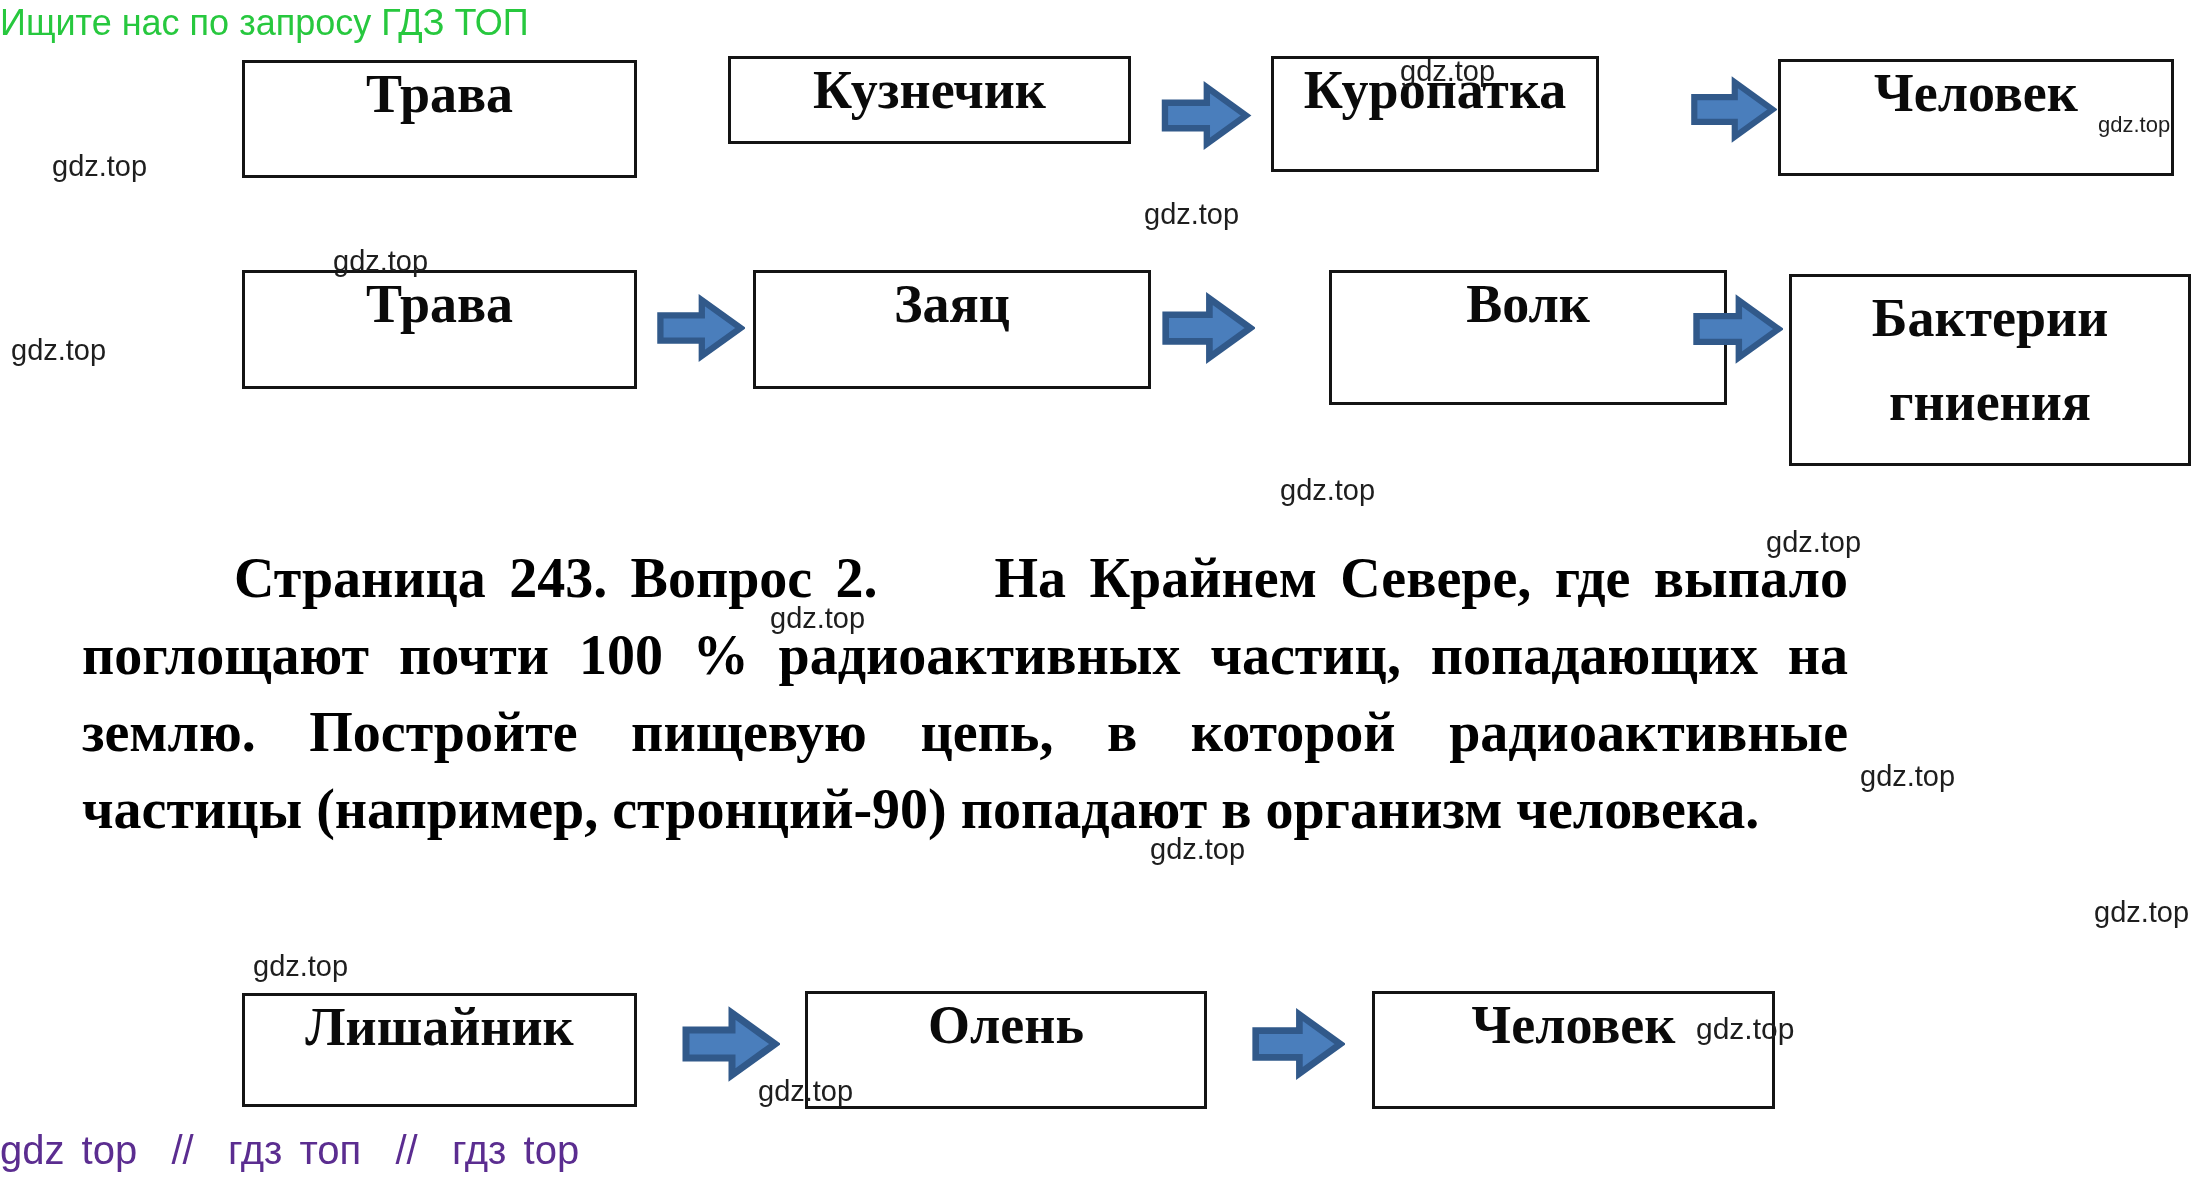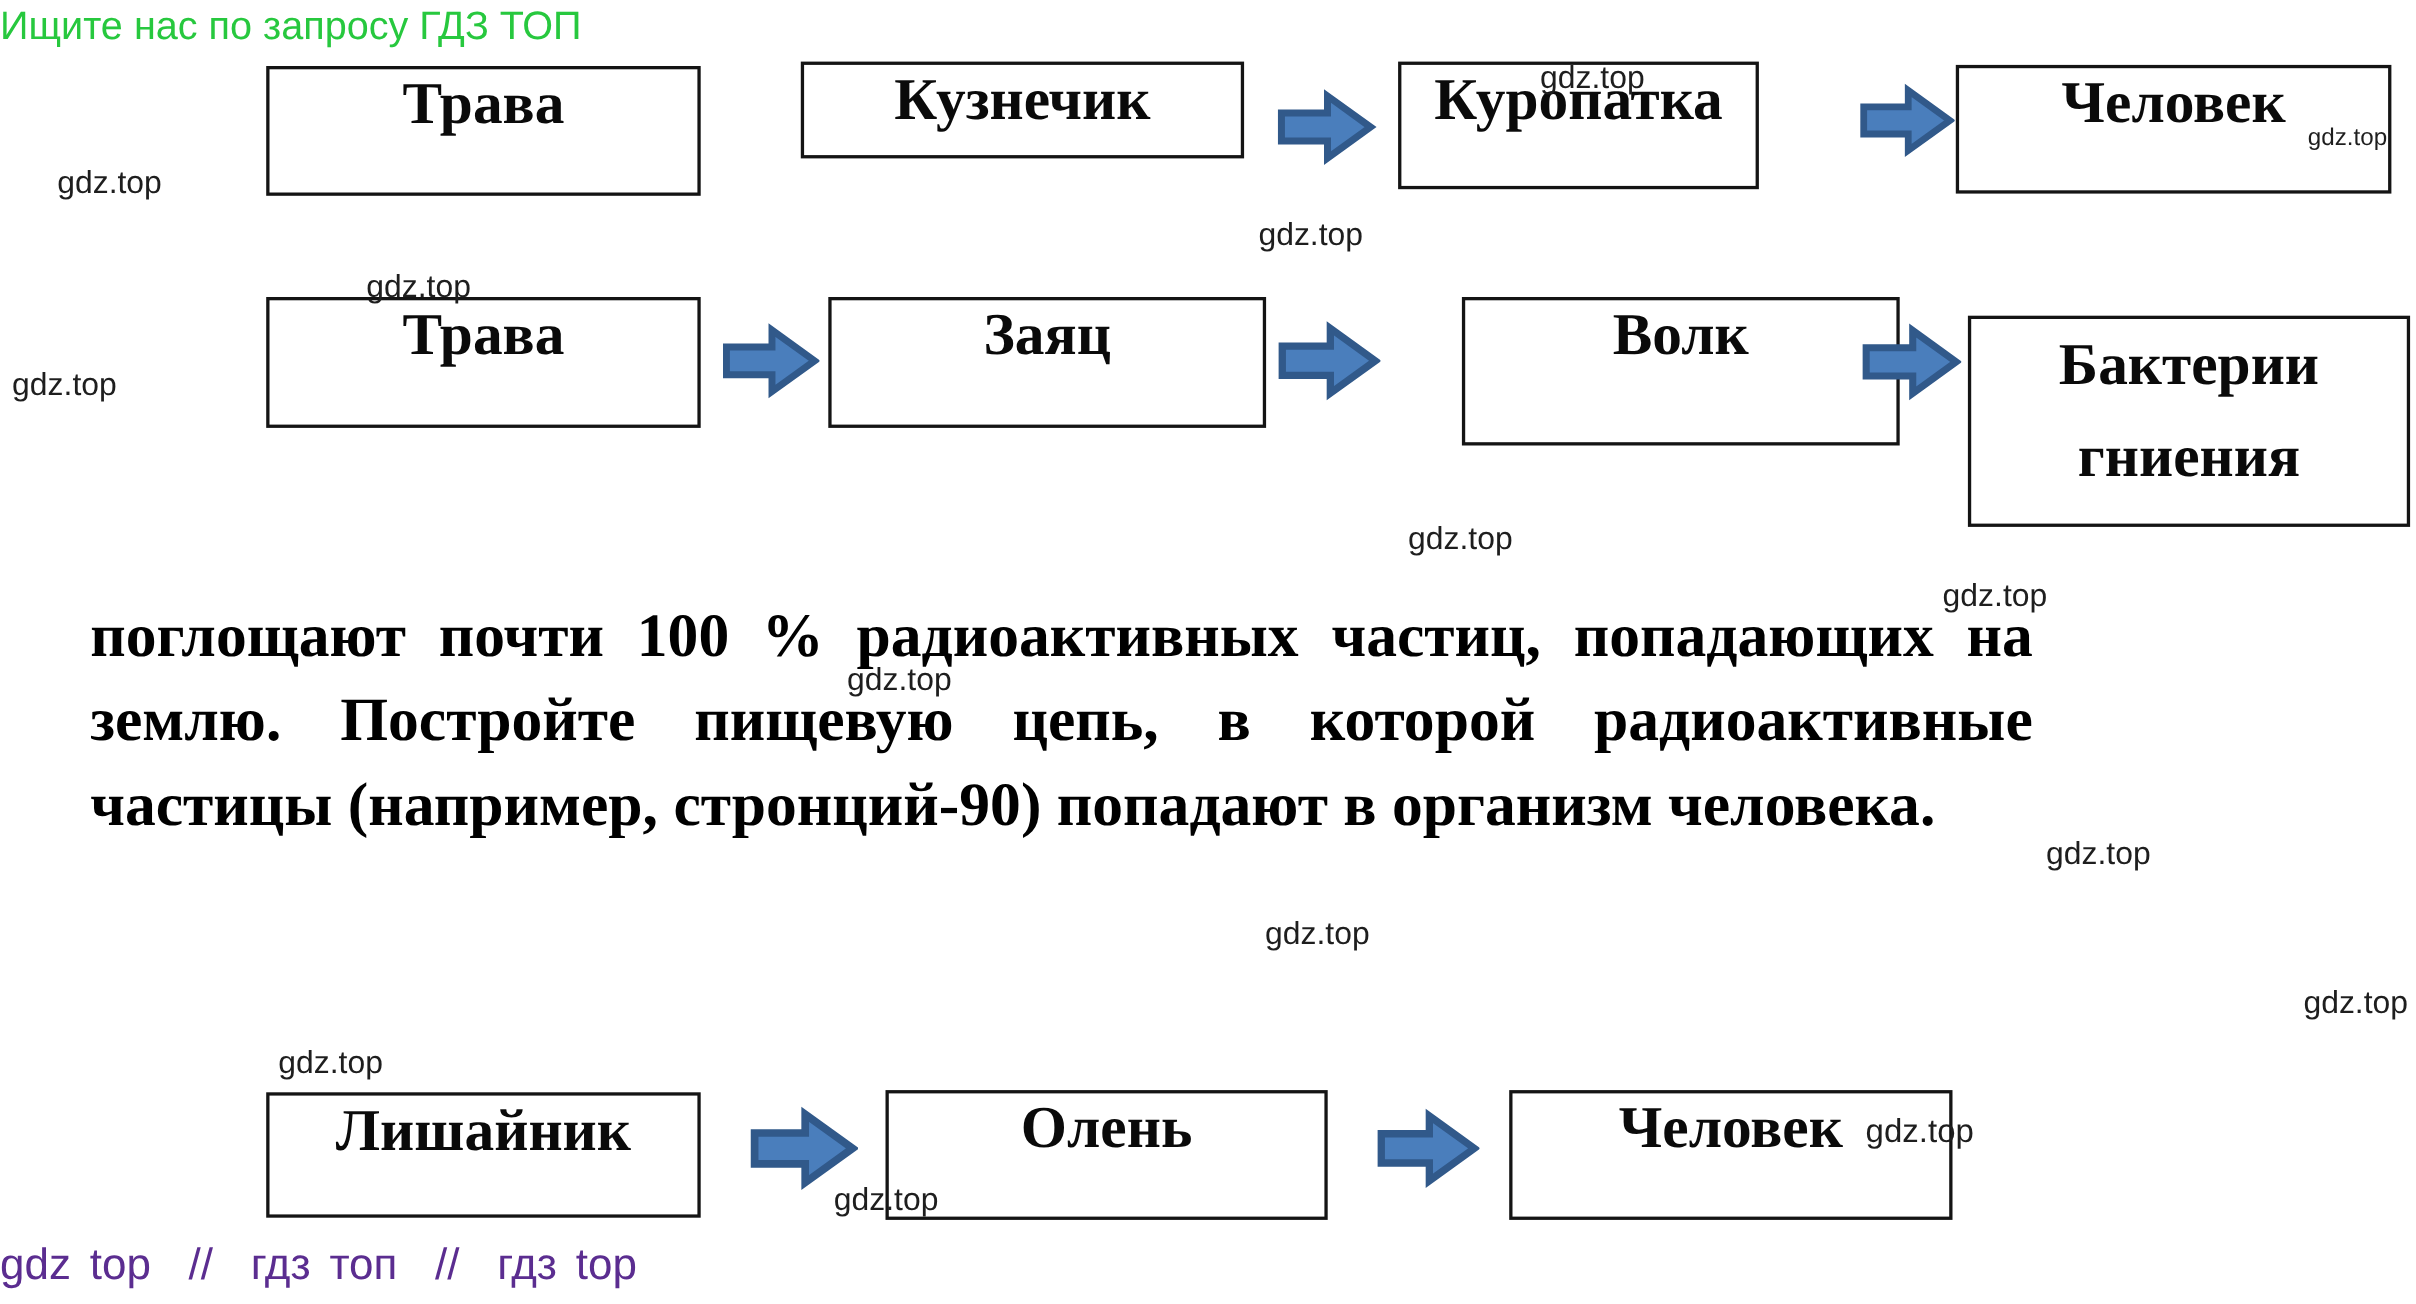--- a/index.html
+++ b/index.html
@@ -86,25 +86,26 @@
   </div>
   <svg class="arrow" style="left:1160px;top:288px;" width="95" height="80" viewBox="0 0 100 78">
     <polygon points="6,25 52,25 52,8 95,39 52,70 52,53 6,53" style="fill:var(--arrow-fill);stroke:var(--arrow-stroke);stroke-width:7;stroke-linejoin:miter"></polygon>
   </svg>
   <div class="box" style="left:1329px;top:270px;width:398px;height:135px;">
     <span class="label">Волк</span>
   </div>
   <svg class="arrow" style="left:1691px;top:290px;" width="92" height="78" viewBox="0 0 100 78">
     <polygon points="6,25 52,25 52,8 95,39 52,70 52,53 6,53" style="fill:var(--arrow-fill);stroke:var(--arrow-stroke);stroke-width:7;stroke-linejoin:miter"></polygon>
   </svg>
-  <div class="box tall" style="left:1789px;top:274px;width:402px;height:192px;margin-top:13px;">
+  <div class="box tall" style="left:1789px;top:274px;width:402px;height:192px;">
     <span class="label">Бактерии гниения</span>
   </div>
 
   <div class="para">
+    <div class="line indent">Страница 243. Вопрос 2.&nbsp;&nbsp;&nbsp;&nbsp; На Крайнем Севере, где выпало</div>
     <div class="line">поглощают почти 100 % радиоактивных частиц, попадающих на</div>
     <div class="line">землю. Постройте пищевую цепь, в которой радиоактивные</div>
     <div class="line last">частицы (например, стронций-90) попадают в организм человека.</div>
   </div>
 
   <div class="box" style="left:242px;top:993px;width:395px;height:114px;">
     <span class="label">Лишайник</span>
   </div>
   <svg class="arrow" style="left:680px;top:1003px;" width="100" height="82" viewBox="0 0 100 78">
     <polygon points="6,25 52,25 52,8 95,39 52,70 52,53 6,53" style="fill:var(--arrow-fill);stroke:var(--arrow-stroke);stroke-width:7;stroke-linejoin:miter"></polygon>

